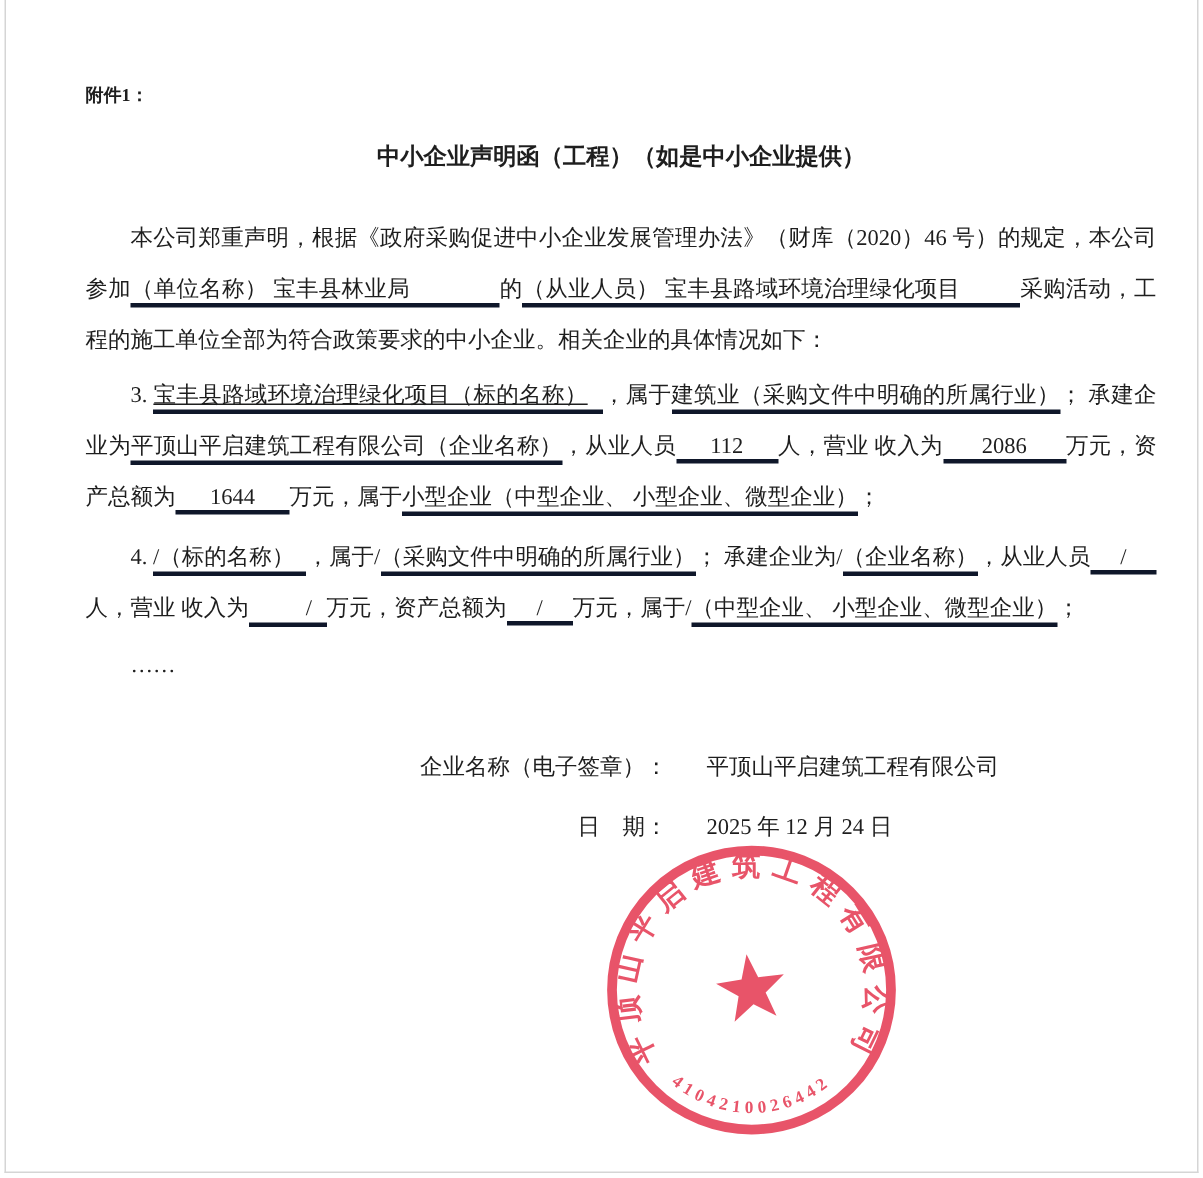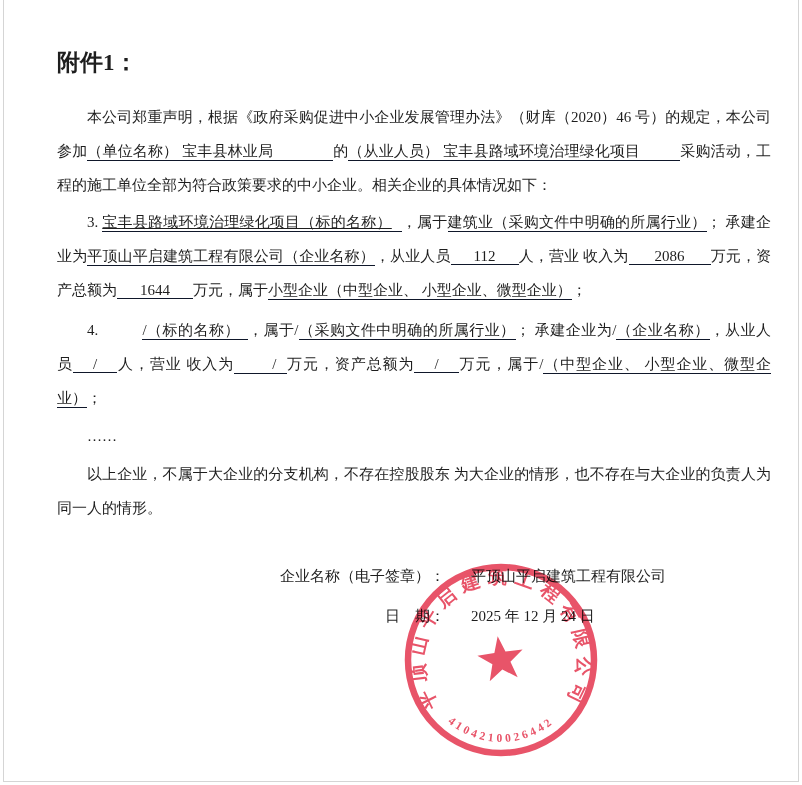--- a/index.html
+++ b/index.html
@@ -7,35 +7,35 @@
     position:relative; width:802px; height:785px; background:#fff;
     font-family:"Liberation Serif","DejaVu Serif",serif; color:#1e1e1e;
     overflow:hidden;
   }
   .page-border {
     position:absolute; left:3px; right:3px; top:-2px; bottom:3px;
     border:1px solid #d5d5d5; border-top:none; pointer-events:none;
   }
   .content { position:absolute; left:57px; top:52px; width:714px;
     font-size:15px; line-height:34px; text-align:justify; }
-  .attachment { font-size:23px; font-weight:bold; line-height:22px; }
+  .attachment { font-size:12px; font-weight:bold; line-height:22px; }
   .title { font-size:15.5px; font-weight:bold; text-align:center; margin-top:20px; line-height:22px; }
   p { margin:0; }
   .para { text-indent:2em; }
   .p1 { margin-top:26px; }
   .p3 { margin-top:3px; }
   .p4 { margin-top:6px; }
   .pel { margin-top:4px; }
   .p5 { margin-top:4px; }
   .p6 { margin-top:3px; }
-  .u { border-bottom:1px solid #0f172a; padding-bottom:1px; }
+  .u { border-bottom:3px solid #0f172a; padding-bottom:1px; }
   .pr60 { padding-right:60px; }
   .pr40 { padding-right:40px; }
   .pr10 { padding-right:10px;text-decoration:underline; }
-  .pr8  { padding-right:8px;margin-left:40px; }
+  .pr8  { padding-right:8px; }
   .num  { padding:0 23px; }
   .numw { padding:0 26px; }
   .slash  { padding:0 20px; }
   .slashL { padding-left:38px; padding-right:6px; }
   .sig1 { margin-top:34px; padding-left:223px; text-align:left; }
   .sig2 { margin-top:6px;  padding-left:328px; text-align:left; }
   .sig-value { margin-left:26px; }
   .seal {
     position:absolute; left:391px; top:550px; width:220px; height:220px;
     mix-blend-mode:multiply; opacity:0.92; pointer-events:none;
@@ -44,30 +44,30 @@
 </style>
 </head>
 <body>
 
 <div class="page">
   <div class="page-border"></div>
 
   <div class="content">
     <div class="attachment">附件1：</div>
 
+    <div class="title">中小企业声明函（工程）（如是中小企业提供）</div>
 
     <p class="para p1"><span>本公司郑重声明，根据《政府采购促进中小企业发展管理办法》（财库（2020）46 号）的规定，本公司参加</span><span class="u pr60">（单位名称） 宝丰县林业局</span><span>的</span><span class="u pr40">（从业人员） 宝丰县路域环境治理绿化项目</span><span>采购活动，工程的施工单位全部为符合政策要求的中小企业。相关企业的具体情况如下：</span></p>
 
     <p class="para p3"><span>3. </span><span class="u pr10">宝丰县路域环境治理绿化项目（标的名称）</span><span>，属于</span><span class="u">建筑业（采购文件中明确的所属行业）</span><span>； 承建企业为</span><span class="u">平顶山平启建筑工程有限公司（企业名称）</span><span>，从业人员</span><span class="u num">112</span><span>人，营业 收入为</span><span class="u numw">2086</span><span>万元，资产总额为</span><span class="u num">1644</span><span>万元，属于</span><span class="u">小型企业（中型企业、 小型企业、微型企业）</span><span>；</span></p>
 
     <p class="para p4"><span>4. </span><span class="u pr8">/（标的名称）</span><span>，属于/</span><span class="u">（采购文件中明确的所属行业）</span><span>； 承建企业为/</span><span class="u">（企业名称）</span><span>，从业人员</span><span class="u slash">/</span><span>人，营业 收入为</span><span class="u slashL">/ </span><span>万元，资产总额为</span><span class="u slash">/</span><span>万元，属于/</span><span class="u">（中型企业、 小型企业、微型企业）</span><span>；</span></p>
 
     <p class="para pel">……</p>
 
-    <p class="para p5">以上企业，不属于大企业的分支机构，不存在控股股东 为大企业的情形，也不存在与大企业的负责人为同一人的情形。</p>
 
 
     <p class="sig1"><span>企业名称（电子签章）：</span><span class="sig-value">平顶山平启建筑工程有限公司</span></p>
 
     <p class="sig2"><span>日　期：</span><span class="sig-value">2025 年 12 月 24 日</span></p>
   </div>
 
   <div class="seal">
     <svg width="220" height="220" viewBox="0 0 220 220">
       <defs>

